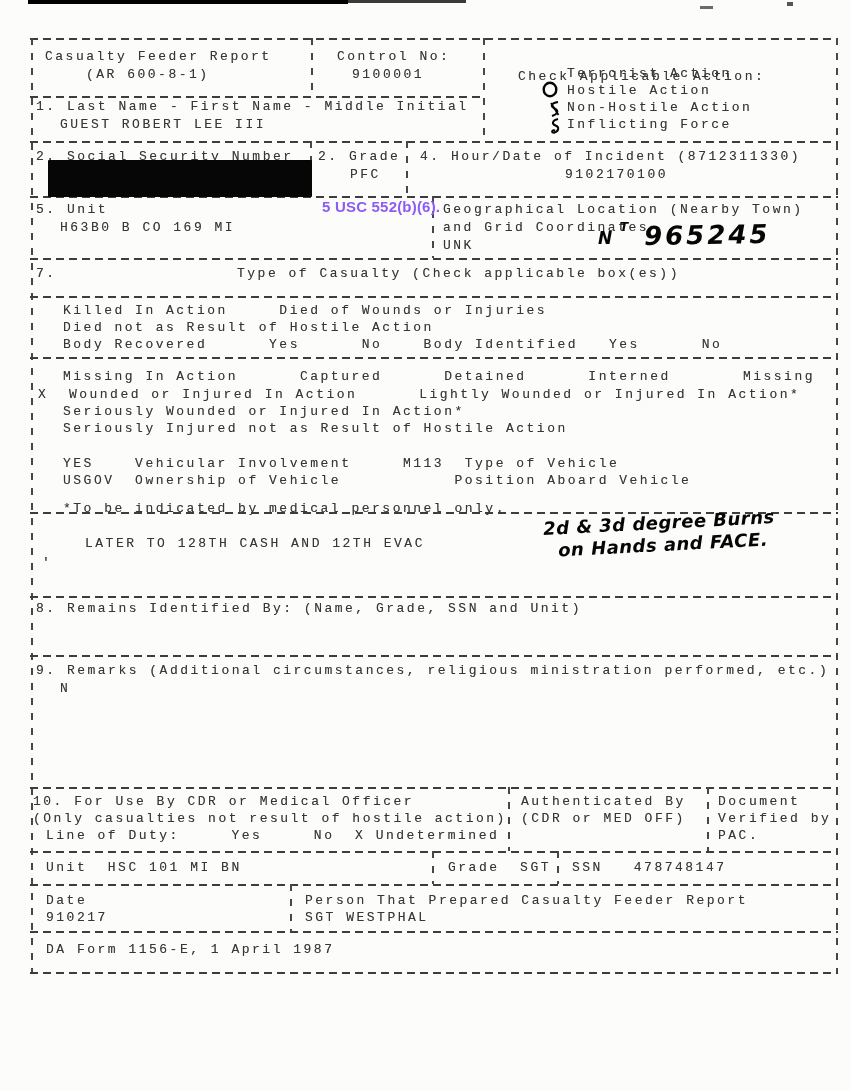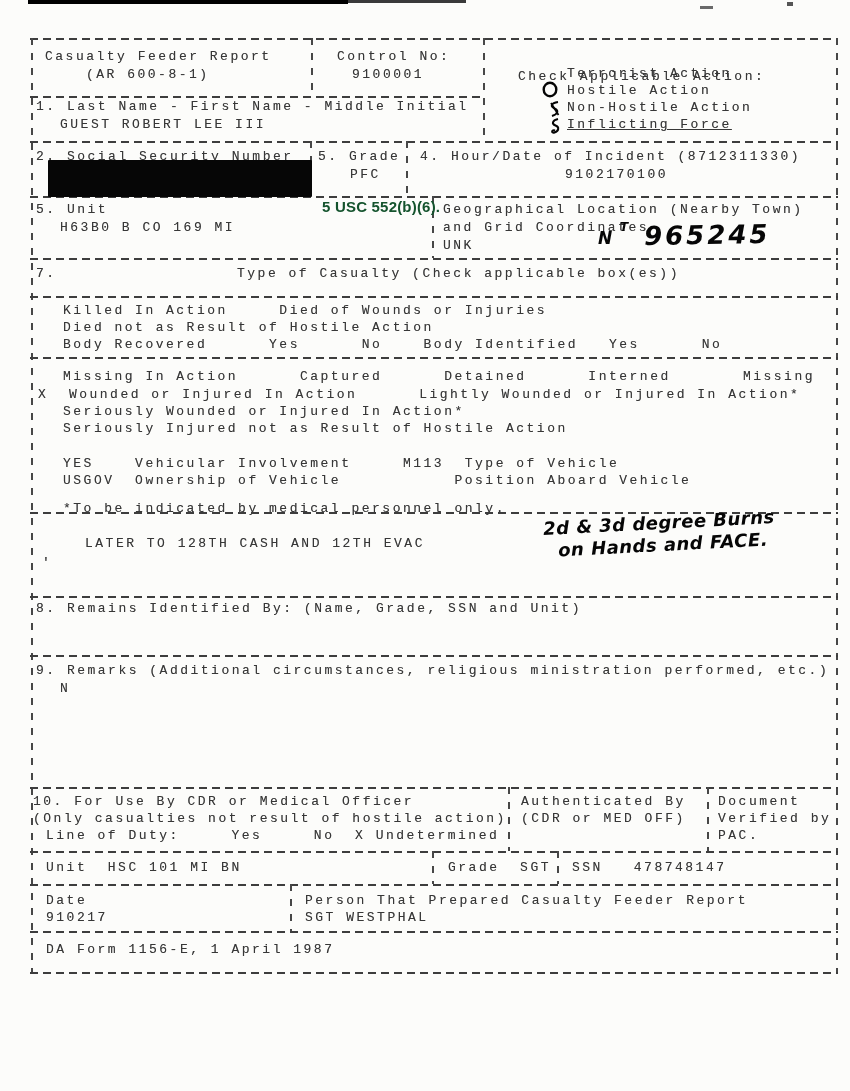--- a/index.html
+++ b/index.html
@@ -21,21 +21,21 @@
     background:repeating-linear-gradient(to right,#3d3d3d 0 8px,transparent 8px 13px);
   }
   
   .vline {
     position:absolute; width:2px;
     background:repeating-linear-gradient(to bottom,#474747 0 7px,transparent 7px 15px);
   }
   .stamp {
     position:absolute;
     font-family:"Liberation Sans","DejaVu Sans",sans-serif;
-    font-weight:700; font-size:15px; letter-spacing:0.2px; color:#14532d;
+    font-weight:700; font-size:15px; letter-spacing:0.2px; color:#8b5cf6;
   }
   .hand {
     position:absolute;
     font-family:"DejaVu Sans",sans-serif;
     font-style:italic; font-weight:700; color:#060606; white-space:pre;
   }
   .hand-grid   { font-size:26px; letter-spacing:3px; transform:rotate(-1deg); }
   .hand-n      { font-size:17px; }
   .hand-t      { font-size:12px; }
   .hand-burns  { font-size:18px; letter-spacing:0.5px; transform:rotate(-3deg); }
@@ -84,39 +84,39 @@
   <div class="vline" style="left:290px;top:884px;height:47px;"></div>
 
   <div class="tl" style="left:45px;top:50px;">Casualty Feeder Report</div>
   <div class="tl" style="left:86px;top:68px;">(AR 600-8-1)</div>
   <div class="tl" style="left:337px;top:50px;">Control No:</div>
   <div class="tl" style="left:352px;top:68px;">9100001</div>
   <div class="tl" style="left:518px;top:64px;margin-top:6px;">Check Applicable Action:</div>
   <div class="tl" style="left:567px;top:67px;">Terrorist Action</div>
   <div class="tl" style="left:567px;top:84px;">Hostile Action</div>
   <div class="tl" style="left:567px;top:101px;">Non-Hostile Action</div>
-  <div class="tl" style="left:567px;top:118px;text-decoration:underline;">Inflicting Force</div>
+  <div class="tl" style="left:567px;top:118px;">Inflicting Force</div>
 
   <svg class="mark" style="left:541px;top:81px;" width="18" height="17" viewBox="0 0 18 17">
     <ellipse cx="9" cy="8.5" rx="6.3" ry="6.8" fill="none" stroke="#050505" stroke-width="2.4"></ellipse>
   </svg>
   <svg class="mark" style="left:548px;top:101px;" width="13" height="17" viewBox="0 0 13 17">
     <path d="M10,1 C3,2 2,5.5 6.5,7.5 C11,9.5 10,13 4,15" fill="none" stroke="#050505" stroke-width="2"></path>
     <path d="M3,2 L10.5,14" fill="none" stroke="#050505" stroke-width="1.8"></path>
   </svg>
   <svg class="mark" style="left:549px;top:118px;" width="12" height="18" viewBox="0 0 12 18">
     <path d="M9,1 C3,2.5 2.5,6 6.5,7.5 C10.5,9 10,13 5.5,14.5 C2,15.5 2.5,11.5 6,12.5" fill="none" stroke="#050505" stroke-width="2"></path>
   </svg>
 
   <div class="tl" style="left:36px;top:100px;">1. Last Name - First Name - Middle Initial</div>
   <div class="tl" style="left:60px;top:118px;">GUEST ROBERT LEE III</div>
 
   <div class="tl" style="left:36px;top:150px;">2. Social Security Number</div>
   <div class="redaction" style="left:48px;top:160px;width:264px;height:37px;"></div>
-  <div class="tl" style="left:318px;top:150px;">5. Grade</div>
+  <div class="tl" style="left:318px;top:150px;">2. Grade</div>
   <div class="tl" style="left:350px;top:168px;">PFC</div>
   <div class="tl" style="left:420px;top:150px;">4. Hour/Date of Incident (8712311330)</div>
   <div class="tl" style="left:565px;top:168px;">9102170100</div>
 
   <div class="tl" style="left:36px;top:203px;">5. Unit</div>
   <div class="tl" style="left:60px;top:221px;">H63B0 B CO 169 MI</div>
   <div class="stamp" style="left:322px;top:198px;">5 USC 552(b)(6).</div>
   <div class="tl" style="left:443px;top:203px;">Geographical Location (Nearby Town)</div>
   <div class="tl" style="left:443px;top:221px;">and Grid Coordinates</div>
   <div class="tl" style="left:443px;top:239px;">UNK</div>

